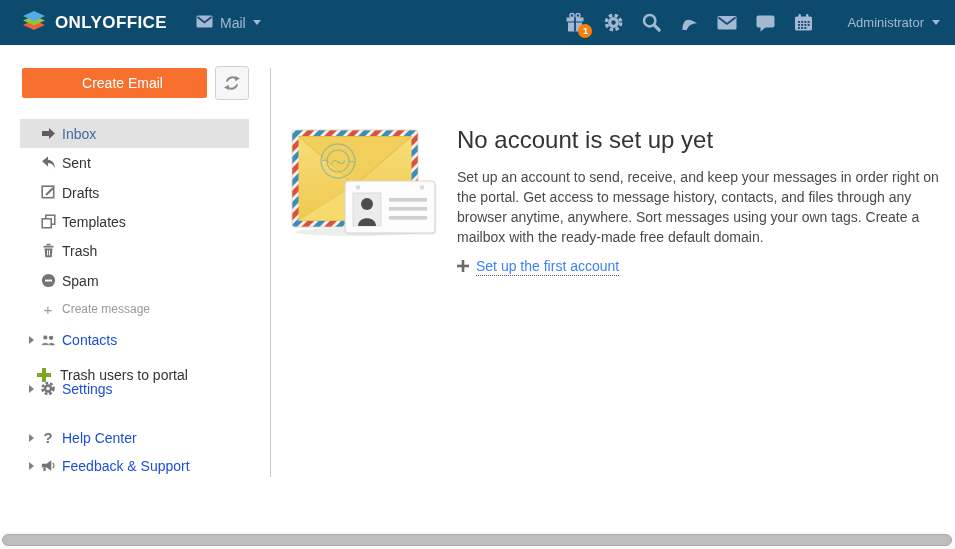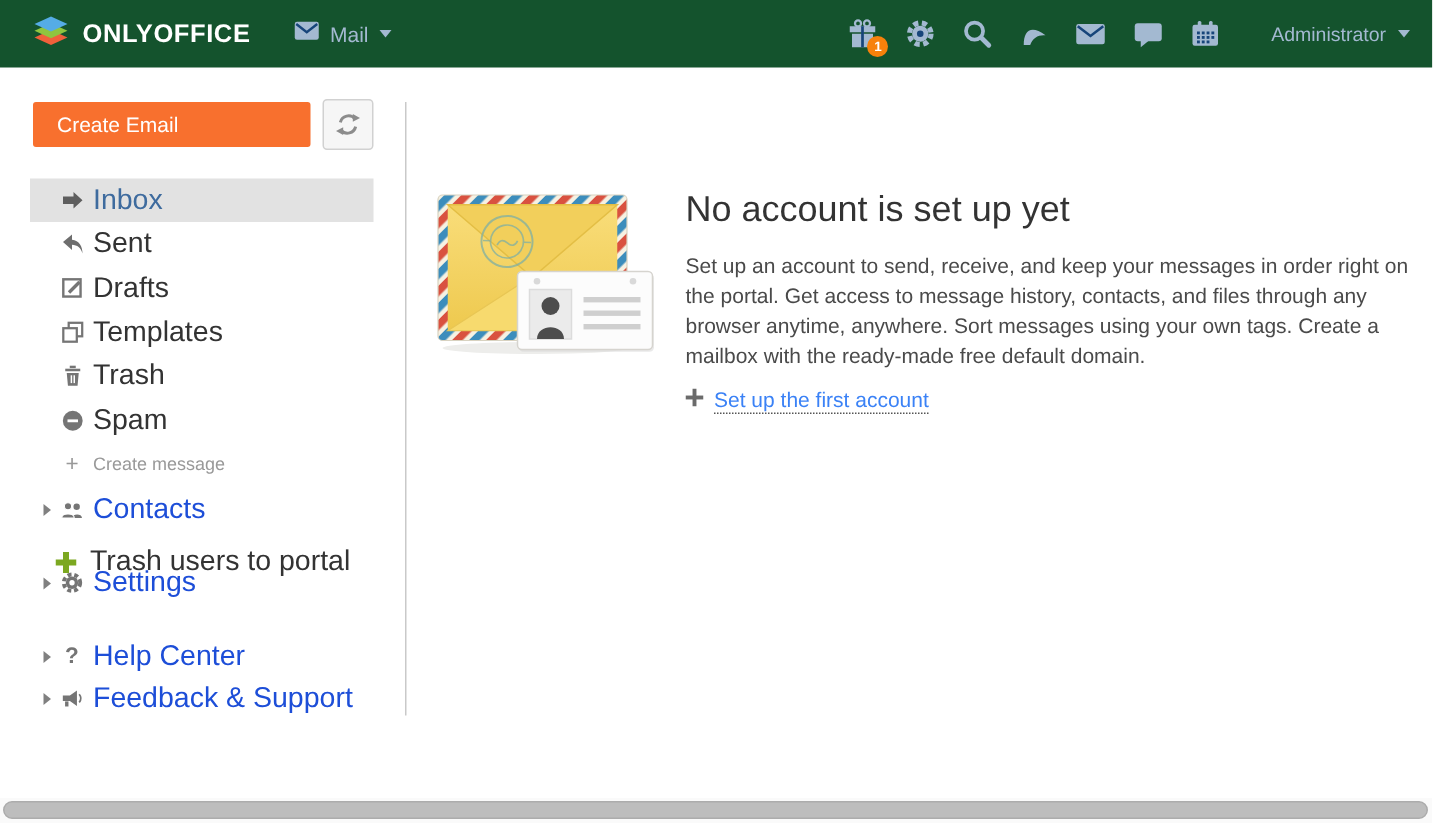--- a/index.html
+++ b/index.html
@@ -5,54 +5,54 @@
   * { margin:0; padding:0; box-sizing:border-box; }
   html,body { background:#fff; }
   .viewport {
     position:relative; width:955px; height:549px; overflow:hidden;
     background:#fff; font-family:"Liberation Sans", sans-serif;
   }
 
   
   .topbar {
     position:absolute; top:0; left:0; width:955px; height:45px;
-    background:#14532d; display:flex; align-items:center;
+    background:#0c4a6e; display:flex; align-items:center;
   }
   .brand { display:flex; align-items:center; margin-left:21px; gap:8px; }
   .brand-text { color:#FFFFFF; font-size:17px; font-weight:bold; letter-spacing:.4px; }
   .module { display:flex; align-items:center; margin-left:29px; gap:7px; cursor:pointer; }
   .module-label { color:#A3B9D1; font-size:14px; font-weight:normal; }
   .caret-down { width:0; height:0; border-left:4px solid transparent; border-right:4px solid transparent; border-top:5px solid #A3B9D1; }
   .top-icons { margin-left:auto; display:flex; align-items:center; gap:16px; }
   .top-icon { position:relative; width:22px; height:22px; display:flex; align-items:center; justify-content:center; cursor:pointer; }
   .gift-badge {
     position:absolute; bottom:-4px; right:-6px; min-width:14px; height:14px; border-radius:8px;
     background:#F7810B; color:#fff; font-size:9px; font-weight:bold;
     display:flex; align-items:center; justify-content:center; padding:0 3px;
   }
   .user { display:flex; align-items:center; gap:8px; margin-left:33px; margin-right:15px; cursor:pointer; }
   .user-label { color:#A3B9D1; font-size:13px; }
 
   
   .create-email-btn {
     position:absolute; left:22px; top:68px; width:185px; height:30px;
     background:#F8702E; border:none; border-radius:2px; color:#fff;
-    font-family:"Liberation Sans", sans-serif; font-size:14px; text-align:left; padding-left:16px; cursor:pointer;
+    font-family:"Liberation Sans", sans-serif; font-size:14px; text-align:center; padding-left:16px; cursor:pointer;
   }
   .refresh-btn {
     position:absolute; left:215px; top:66px; width:34px; height:34px;
     background:#F6F6F6; border:1px solid #D1D1D1; border-radius:3px;
     display:flex; align-items:center; justify-content:center; cursor:pointer;
   }
   .srow {
     position:absolute; left:0; width:270px; height:29px;
     display:flex; align-items:center; padding-left:40px; gap:6px; cursor:pointer;
   }
   .srow .s-icon { width:16px; height:16px; display:flex; align-items:center; justify-content:center; flex:0 0 16px; }
-  .s-label { font-size:19px; color:#333333; white-space:nowrap; }
+  .s-label { font-size:14px; color:#333333; white-space:nowrap; }
   .s-label.active { color:#3E6B9E; }
   .s-label.muted { color:#1d4ed8; }
   .srow.selected { background:#E2E2E2; left:20px; width:229px; padding-left:20px; }
   .caret-right {
     position:absolute; left:29px; width:0; height:0;
     border-top:4px solid transparent; border-bottom:4px solid transparent; border-left:5px solid #808080;
   }
   .create-folder-label { font-size:12px; color:#999999; }
   .plus-text { color:#999999; font-size:15px; width:16px; text-align:center; }
   .invite-row { padding-left:36px; gap:8px; }

